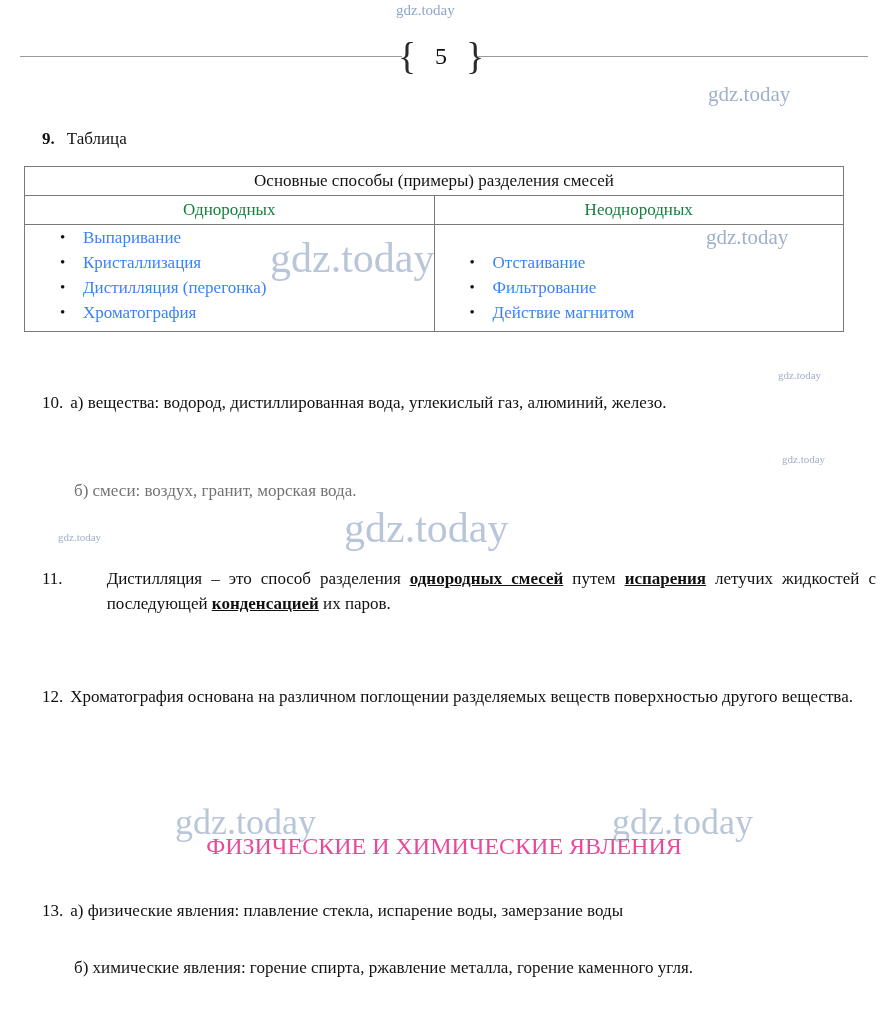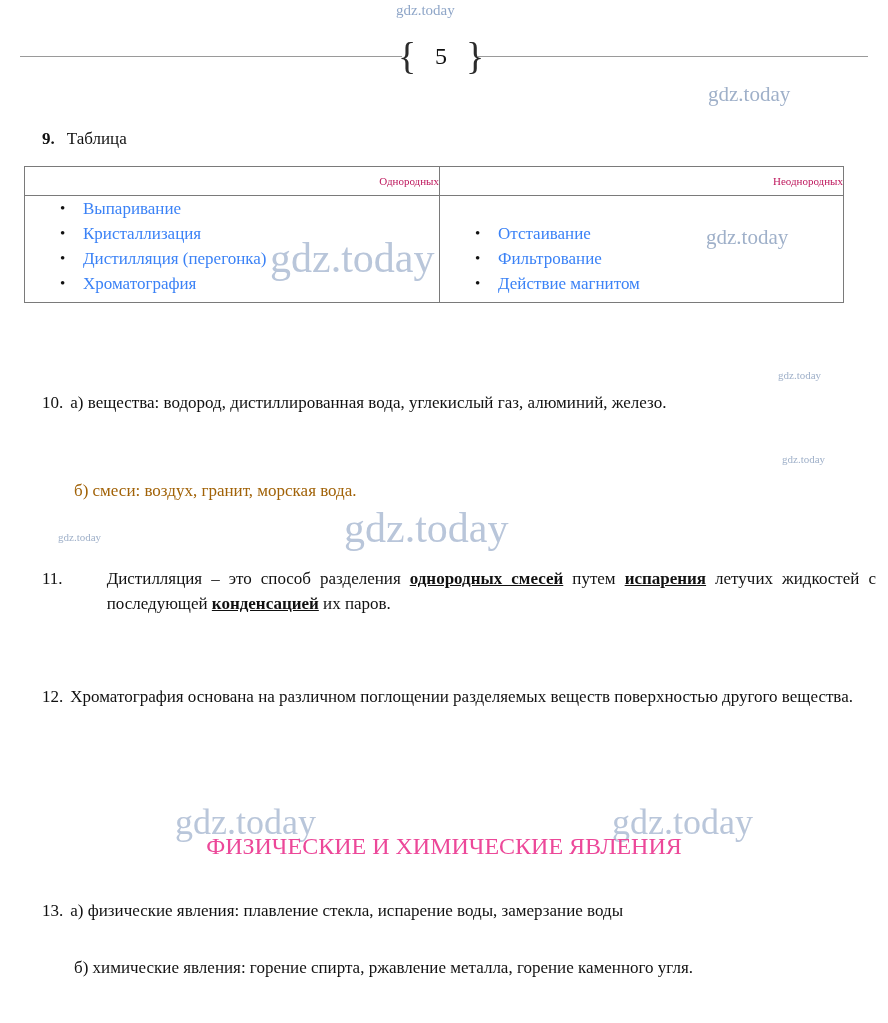--- a/index.html
+++ b/index.html
@@ -141,25 +141,25 @@
     vertical-align: top;
   }
   .tbl-title {
     text-align: center;
     font-size: 17px;
     line-height: 28px;
     height: 28px;
     color: #111;
   }
   .tbl-sub {
-    text-align: right;
-    font-size: 11px;
+    text-align: center;
+    font-size: 17px;
     line-height: 28px;
     height: 28px;
-    color: #be185d;
+    color: #15803d;
   }
   .tbl-cell {
     height: 106px;
     padding: 5px 0 6px 0;
   }
   .tbl-cell ul {
     margin: 0;
     padding-left: 58px;
     list-style: none;
   }
@@ -184,21 +184,21 @@
   .q10 .item-body {
     width: 790px;
     text-align: justify;
   }
   .q10b {
     position: absolute;
     left: 74px;
     top: 478px;
     font-size: 17px;
     line-height: 25px;
-    color: #a16207;
+    color: #737373;
   }
 
   
   .q11 { left: 42px; top: 566px; width: 834px; }
   .q11 .item-num { margin-right: 8px; }
   .q11 .item-body {
     width: 796px;
     text-align: justify;
     margin-left: 36px;
   }
@@ -263,20 +263,23 @@
     <div class="page-number">5</div>
   </div>
 
   <div class="item q9">
     <span class="item-num">9.</span>
     <span class="item-body">Таблица</span>
   </div>
 
   <table class="mix-table">
     <tbody>
+        <tr>
+      <td colspan="2" class="tbl-title">Основные способы (примеры) разделения смесей</td>
+    </tr>
     <tr>
       <td class="tbl-sub" style="width:414px">Однородных</td>
       <td class="tbl-sub">Неоднородных</td>
     </tr>
     <tr>
       <td class="tbl-cell">
         <ul>
           <li>Выпаривание</li>
           <li>Кристаллизация</li>
           <li>Дистилляция (перегонка)</li>

